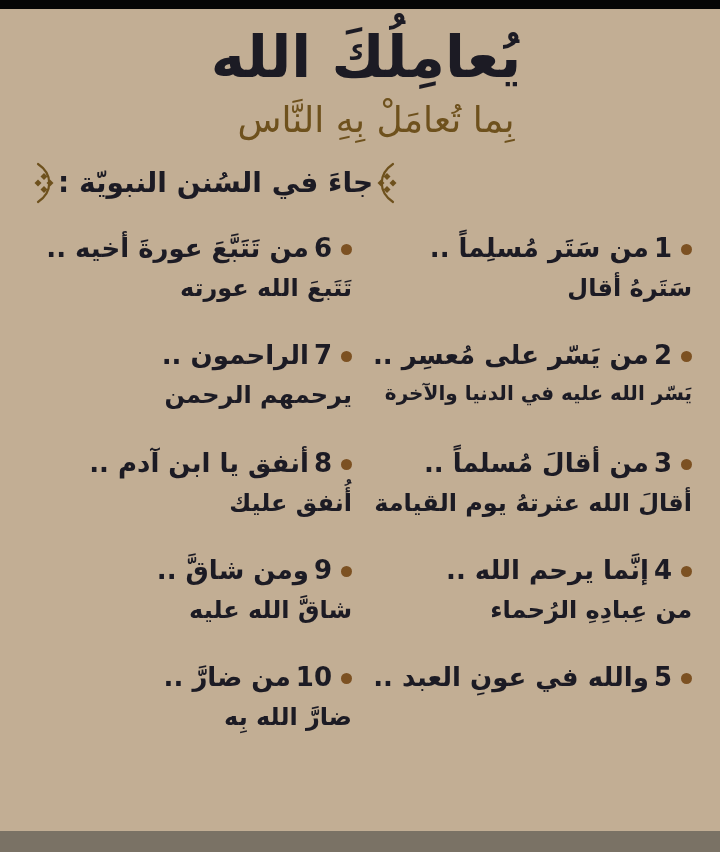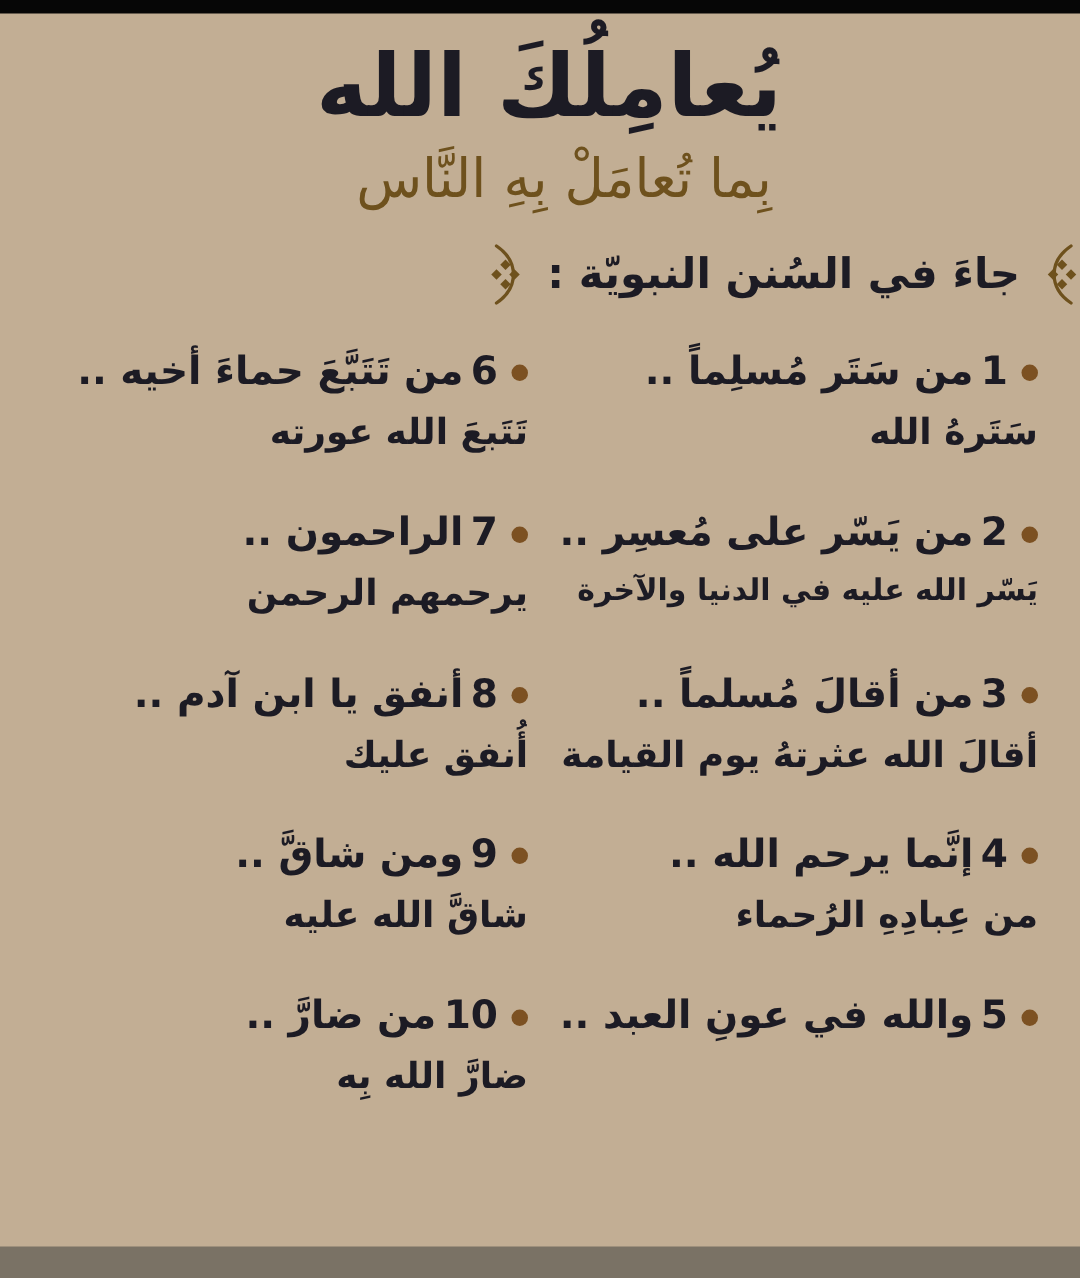--- a/index.html
+++ b/index.html
@@ -42,25 +42,23 @@
   }
   .title2 {
     font-size: 36px;
     font-weight: normal;
     color: var(--gold-color);
     margin-top: 8px;
     line-height: 1.2;
   }
   .subtitle-row {
     display: flex;
-    justify-content: flex-start;
+    justify-content: flex-end;
     align-items: center;
-    gap: 14px;
     margin-top: 20px;
-    margin-left: 15px;
   }
   .subtitle {
     font-size: 28px;
     font-weight: bold;
     line-height: 1.3;
   }
   .ornament { flex: 0 0 auto; display: block; }
   .items {
     display: grid;
     grid-template-columns: 1fr 1fr;
@@ -125,25 +123,25 @@
         <path d="M20 18.5 l3.5 3.5 -3.5 3.5 -3.5 -3.5 z"></path>
       </g>
     </svg>
   </div>
 </div>
 
 <div class="items">
 
   <div class="item">
     <div class="line1"><span class="bullet"></span><span class="num">1</span><span>من سَتَر مُسلِماً ..</span></div>
-    <div class="line2">سَتَرهُ الله</div>
+    <div class="line2">سَتَرهُ أقال</div>
   </div>
 
   <div class="item">
-    <div class="line1"><span class="bullet"></span><span class="num">6</span><span>من تَتَبَّعَ حماءَ أخيه ..</span></div>
+    <div class="line1"><span class="bullet"></span><span class="num">6</span><span>من تَتَبَّعَ عورةَ أخيه ..</span></div>
     <div class="line2">تَتَبعَ الله عورته</div>
   </div>
 
   <div class="item">
     <div class="line1"><span class="bullet"></span><span class="num">2</span><span>من يَسّر على مُعسِر ..</span></div>
     <div class="line2 long">يَسّر الله عليه في الدنيا والآخرة</div>
   </div>
 
   <div class="item">
     <div class="line1"><span class="bullet"></span><span class="num">7</span><span>الراحمون ..</span></div>

